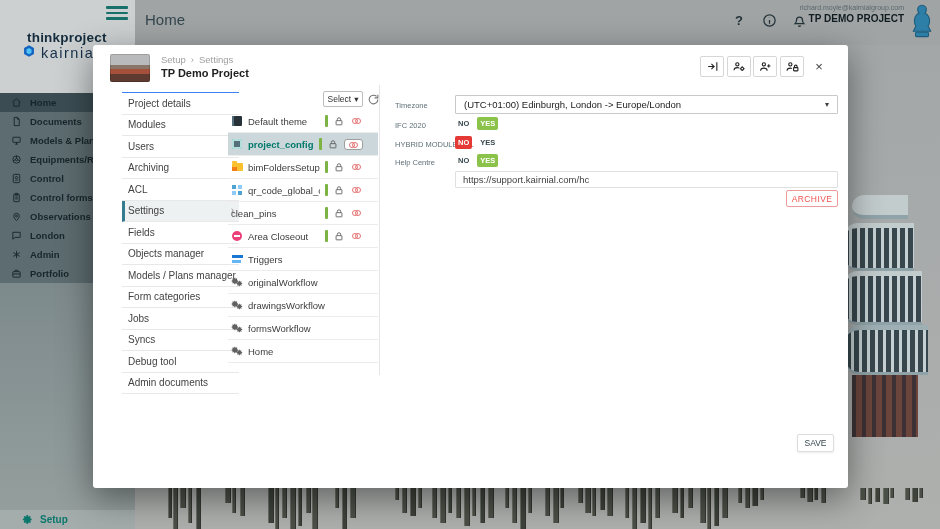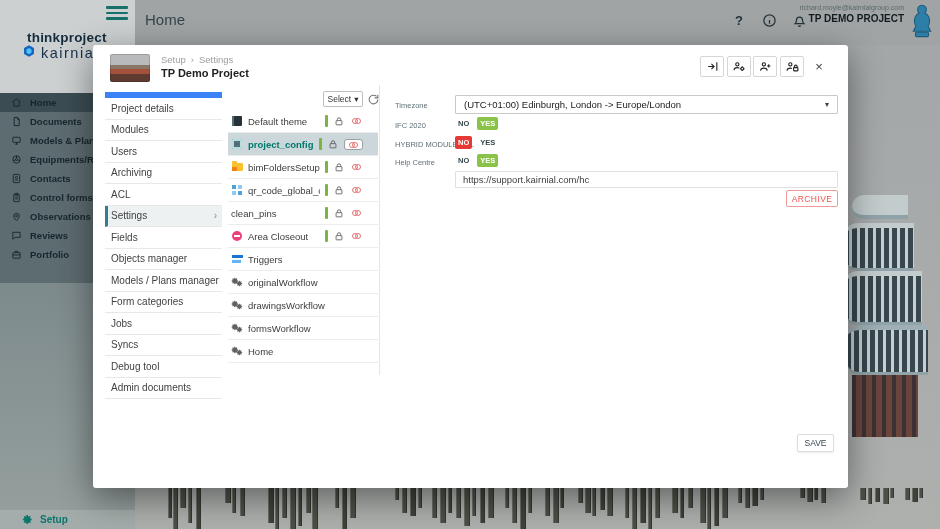--- a/index.html
+++ b/index.html
@@ -47,21 +47,21 @@
   .thumb { position:absolute; left:17px; top:9px; width:40px; height:28px; border-radius:2px;
     background:linear-gradient(180deg,#b9babc 0 38%,#8a7668 38% 52%,#a5503a 52% 72%,#5e3a30 72% 100%);
     box-shadow:inset 0 0 0 1px rgba(0,0,0,.15); }
   .crumbs { position:absolute; left:68px; top:9px; font-size:9.5px; color:#9e9e9e; display:flex; gap:5px; align-items:center; }
   .modal-title { position:absolute; left:68px; top:22px; font-size:11px; font-weight:800; color:#212121; }
   .tb-btn { position:absolute; top:11px; width:24px; height:21px; border:1px solid #d6d6d6; border-radius:2px; display:flex; align-items:center; justify-content:center; cursor:pointer; background:#fff; }
   .tb-btn svg { width:13px; height:13px; stroke:#212121; fill:none; stroke-width:2; }
   .modal-close { position:absolute; left:717px; top:12px; width:18px; height:18px; display:flex; align-items:center; justify-content:center; font-size:13px; color:#424242; cursor:pointer; }
 
   
-  .mnav { position:absolute; left:12px; top:47px; width:117px; border-top:6px solid #3b82f6; }
+  .mnav { position:absolute; left:29px; top:47px; width:117px; border-top:1px solid #3b82f6; }
   .mnav-item { height:21.5px; display:flex; align-items:center; font-size:10px; color:#424242; border-bottom:1px solid #e8e8e8; padding-left:6px; cursor:pointer; position:relative; }
   .mnav-item.active { background:#edf1f2; border-left:3px solid #347d90; padding-left:3px; }
   .mnav-item.active .chev { position:absolute; right:5px; color:#8a8a8a; font-size:10px; }
 
   
   .mid { position:absolute; left:135px; top:40px; width:152px; height:290px; border-right:1px solid #e5e5e5; }
   .select-btn { position:absolute; left:95px; top:6px; width:40px; height:16px; border:1px solid #bdbdbd; border-radius:2px; background:#fff; display:flex; align-items:center; justify-content:center; gap:3px; font-size:8.5px; color:#333; cursor:pointer; }
   .refresh { position:absolute; left:139px; top:7px; width:13px; height:13px; cursor:pointer; }
   .refresh svg { width:13px; height:13px; stroke:#757575; fill:none; stroke-width:2; }
   .mlist { position:absolute; left:0; top:25px; width:150px; }
@@ -184,42 +184,48 @@
           <path d="M12 4v5.5M4.6 15l5.1-2.5M19.4 15l-5.1-2.5"></path>
         </svg>
       <span>Equipments/Resources</span>
     </div>
     <div class="sb-item">
       <svg viewBox="0 0 24 24">
           <rect x="5" y="3" width="14" height="18" rx="2"></rect>
           <circle cx="12" cy="10" r="2.5"></circle>
           <path d="M8.5 17c.8-2 6.2-2 7 0"></path>
         </svg>
-      <span>Contacts</span>
+      <span>Control</span>
     </div>
     <div class="sb-item">
       <svg viewBox="0 0 24 24">
           <rect x="6" y="5" width="12" height="16" rx="1"></rect>
           <rect x="9" y="3" width="6" height="4" rx="1"></rect>
           <path d="M9 11h6M9 15h6"></path>
         </svg>
       <span>Control forms</span>
     </div>
     <div class="sb-item">
       <svg viewBox="0 0 24 24">
           <path d="M12 21s-6-5.5-6-10a6 6 0 1112 0c0 4.5-6 10-6 10z"></path>
           <circle cx="12" cy="11" r="2"></circle>
         </svg>
       <span>Observations</span>
     </div>
     <div class="sb-item">
       <svg viewBox="0 0 24 24">
           <path d="M4 5h16v11H9l-5 4z"></path>
         </svg>
-      <span>Reviews</span>
+      <span>London</span>
+    </div>
+    <div class="sb-item">
+      <svg viewBox="0 0 24 24">
+          <path d="M12 4v16M5 8l14 8M19 8L5 16"></path>
+        </svg>
+      <span>Admin</span>
     </div>
     <div class="sb-item">
       <svg viewBox="0 0 24 24">
           <rect x="4" y="8" width="16" height="12" rx="1"></rect>
           <path d="M9 8V5h6v3M4 13h16"></path>
         </svg>
       <span>Portfolio</span>
     </div>
   </div>
   <div class="sidebar-rest"></div>

